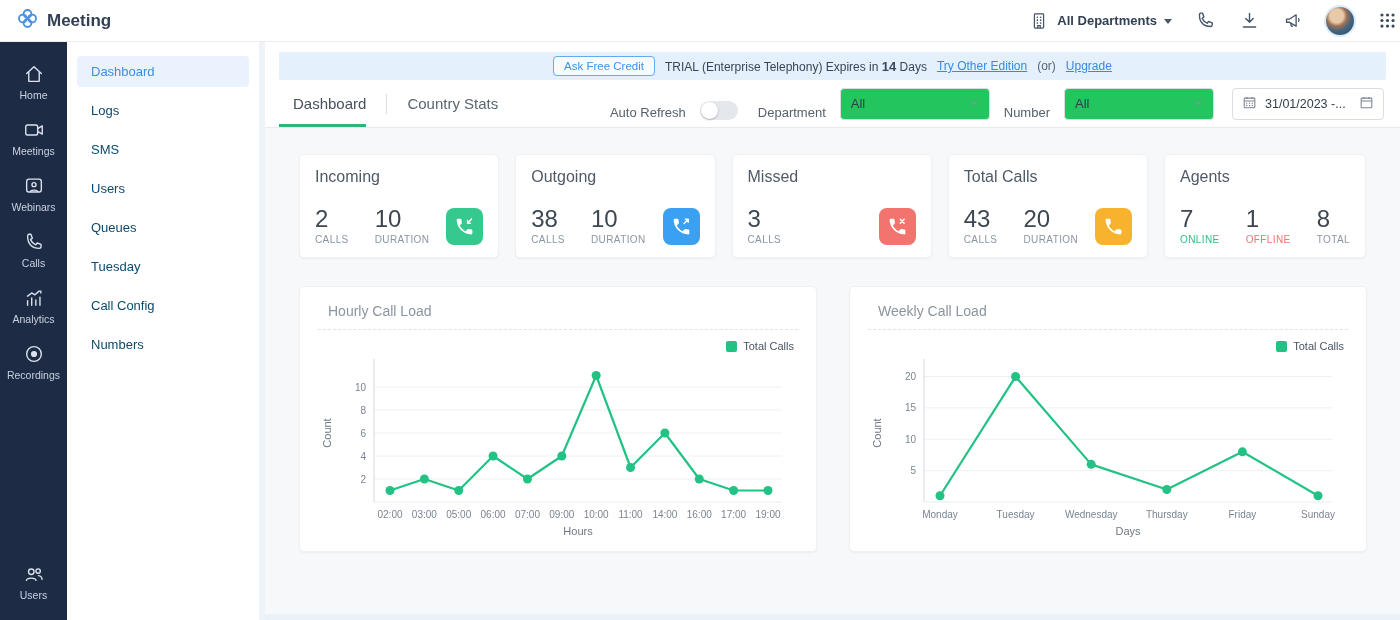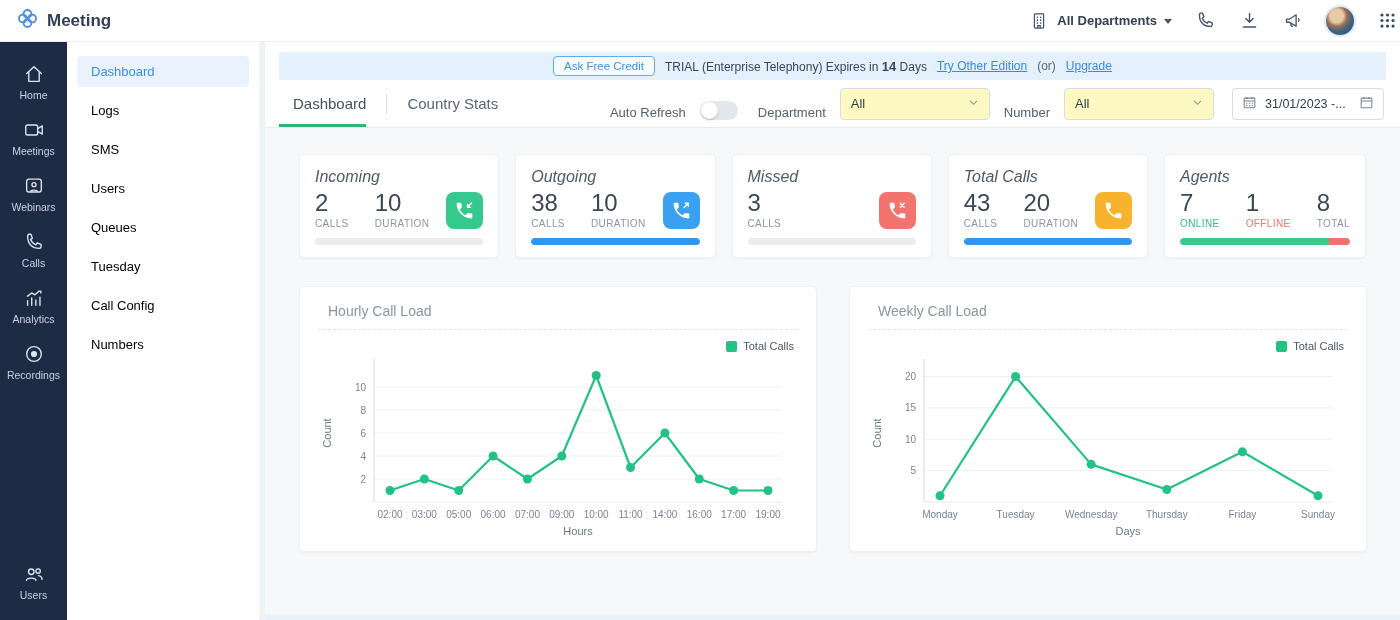--- a/index.html
+++ b/index.html
@@ -28,21 +28,21 @@
 
   
   .rail { width:67px; background:#1d2b45; display:flex; flex-direction:column; align-items:center; padding:12px 0 10px; flex:0 0 67px; }
   .rail-item { width:100%; display:flex; flex-direction:column; align-items:center; gap:4px; padding:9px 0; cursor:pointer; }
   .rail-item .ric { width:22px; height:22px; color:#dde3ee; }
   .rail-item .rlabel { font-size:10.5px; color:#c9d1e0; }
   .rail-spacer { flex:1; }
 
   
   .sidebar { width:198px; background:#fff; border-right:6px solid #eef3f8; padding:14px 0; flex:0 0 198px; }
-  .menu-item { margin:0 10px; padding:8px 14px; font-size:13px; color:#000000; border-radius:4px; cursor:pointer; margin-bottom:8px; }
+  .menu-item { margin:0 10px; padding:8px 14px; font-size:13px; color:#0c4a6e; border-radius:4px; cursor:pointer; margin-bottom:8px; }
   .menu-item.active { background:#e9f2fd; color:#3e8ee0; }
 
   
   .main { flex:1; display:flex; flex-direction:column; background:#fff; min-width:0; }
 
   .banner { margin:10px 14px 0; height:28px; background:#e4f0fb; border-radius:2px;
             display:flex; align-items:center; justify-content:center; gap:10px; font-size:12px; color:#3a4656; }
   .credit-btn { border:1px solid #63abef; color:#3e93e8; background:rgba(255,255,255,.7); border-radius:4px;
                 padding:3px 10px; font-size:11.5px; cursor:pointer; font-family:inherit; }
   .banner b { font-size:13px; }
@@ -56,34 +56,34 @@
   .tab.active { color:#47505e; }
   .tab.active::after { content:""; position:absolute; left:0; right:14px; bottom:0; height:3px; background:#2bb673; }
   .tab-divider { width:1px; height:20px; background:#d9dde3; margin:0 6px; }
 
   .filters { display:flex; align-items:flex-end; gap:14px; }
   .filter-label { font-size:13px; color:#55606e; }
   .toggle { width:38px; height:19px; border-radius:10px; background:#e4e7ec; position:relative; cursor:pointer; margin-right:6px; }
   .toggle .knob { width:17px; height:17px; border-radius:50%; background:#fff; position:absolute; top:1px; left:1px;
                   box-shadow:0 1px 2px rgba(0,0,0,.25); }
   .select { display:flex; align-items:center; justify-content:space-between; width:150px; height:32px;
-            border:1px solid #d9dde3; border-radius:4px; padding:0 10px; font-size:13px; color:#333d4c; cursor:pointer; background:#fef9c3; }
+            border:1px solid #d9dde3; border-radius:4px; padding:0 10px; font-size:13px; color:#333d4c; cursor:pointer; background:#22c55e; }
   .select .chev { color:#8a93a0; }
   .datefield { display:flex; align-items:center; gap:8px; width:152px; height:32px; border:1px solid #d9dde3;
                border-radius:4px; padding:0 9px; font-size:12.5px; color:#333d4c; cursor:pointer; background:#fff; margin-left:4px; }
   .datefield .cal { color:#7b8492; flex:0 0 auto; }
   .datefield .dtext { flex:1; white-space:nowrap; overflow:hidden; }
 
   .content { flex:1; background:#f7f8f9; padding:26px 34px 0; overflow:hidden; }
 
   
   .cards-row { display:flex; gap:16px; }
   .card { flex:1; background:#fff; border-radius:5px; box-shadow:0 1px 2px rgba(33,43,54,.06); border:1px solid #f0f1f3;
           padding:13px 15px 12px; height:104px; display:flex; flex-direction:column; }
-  .card-title { font-size:16px; color:#4e5a67; margin-bottom:4px;font-style:italic; }
+  .card-title { font-size:16px; color:#4e5a67; margin-bottom:20px; }
   .card-mid { display:flex; align-items:flex-start; justify-content:space-between; flex:1; }
   .metrics { display:flex; gap:26px; }
   .metric-value { font-size:24px; color:#3d4752; line-height:1.05; }
   .metric-label { font-size:10px; color:#8b95a1; letter-spacing:.4px; margin-top:3px; }
   .metric-label.online { color:#2ebd85; }
   .metric-label.offline { color:#f3736f; }
   .tile { width:37px; height:37px; border-radius:8px; display:flex; align-items:center; justify-content:center; color:#fff; margin-top:2px; }
   .tile.green { background:var(--icon_green); }
   .tile.blue { background:var(--icon_blue); }
   .tile.red { background:var(--icon_red); }

